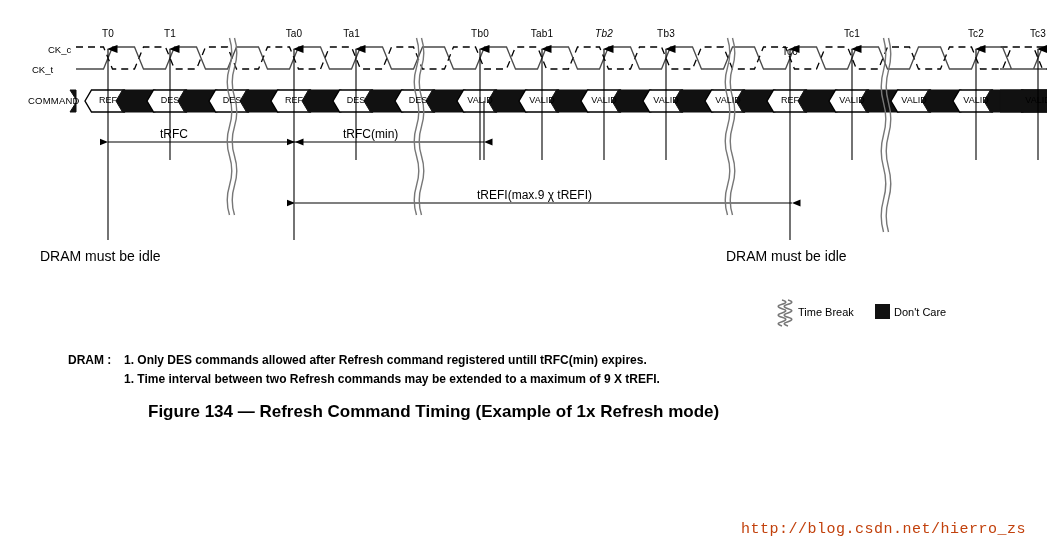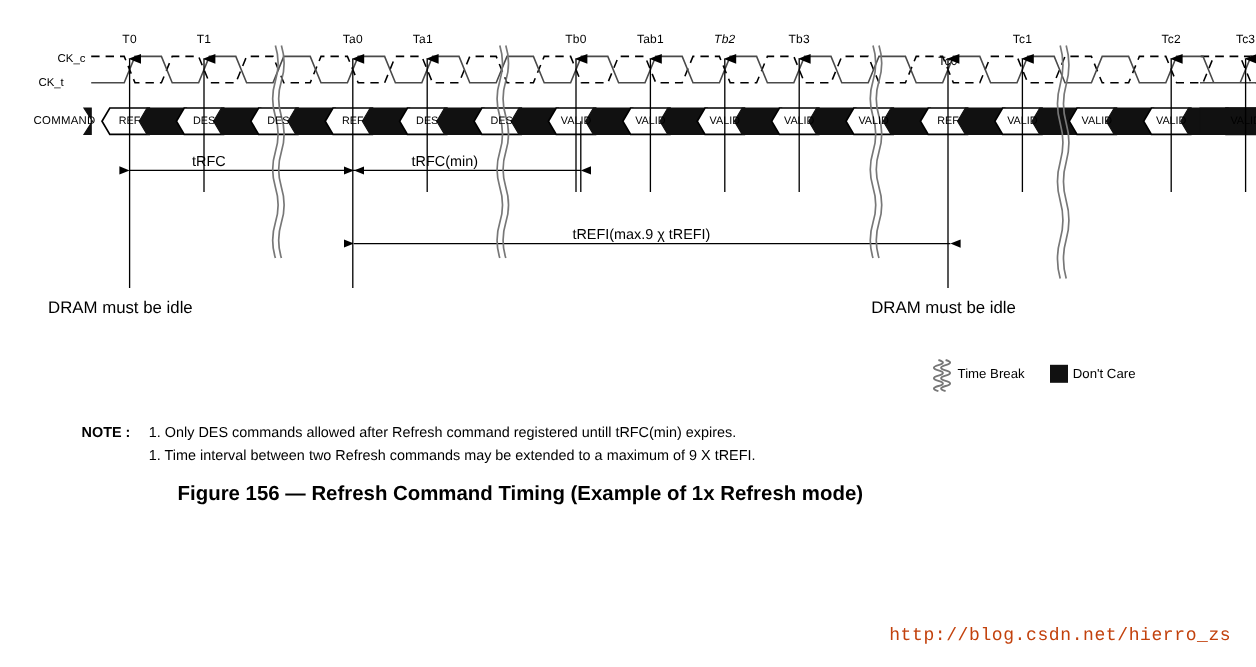--- a/index.html
+++ b/index.html
@@ -13,21 +13,21 @@
   .txt{position:absolute;white-space:nowrap;}
 
   .cyc-label{font-size:10px;letter-spacing:.2px;}
   .ck-label{font-size:9.5px;}
   .cmd-label{font-size:9.5px;letter-spacing:.2px;}
   .hex-text{font-size:9px;font-family:"Liberation Sans",sans-serif;}
   .tim-label{font-size:12px;}
   .idle-label{font-size:14px;}
   .legend-label{font-size:11px;}
   .note-bold{font-size:12px;font-weight:bold;}
-  .note-text{font-size:12px;}
+  .note-text{font-size:12px;font-weight:bold;}
   .caption{font-size:17px;font-weight:bold;}
   .watermark{
     font-family:"Liberation Mono",monospace;font-size:15px;
     color:#c2410c;letter-spacing:.5px;
   }
 </style>
 </head>
 <body>
 
 <div id="stage">
@@ -154,21 +154,21 @@
         <path d="M 782 300 C 787 301.43, 787 302.9033333333333, 782 304.3333333333333 C 777 305.7633333333333, 777 307.2366666666666, 782 308.66666666666663 C 787 310.0966666666667, 787 311.57, 782 313 C 777 314.43, 777 315.9033333333333, 782 317.3333333333333 C 787 318.7633333333333, 787 320.2366666666666, 782 321.66666666666663 C 777 323.0966666666667, 777 324.57, 782 326" fill="none" stroke="#777" stroke-width="1.6"></path>
         <path d="M 788 300 C 793 301.43, 793 302.9033333333333, 788 304.3333333333333 C 783 305.7633333333333, 783 307.2366666666666, 788 308.66666666666663 C 793 310.0966666666667, 793 311.57, 788 313 C 783 314.43, 783 315.9033333333333, 788 317.3333333333333 C 793 318.7633333333333, 793 320.2366666666666, 788 321.66666666666663 C 783 323.0966666666667, 783 324.57, 788 326" fill="none" stroke="#777" stroke-width="1.6"></path>
         <rect x="875" y="304" width="15" height="15" fill="#111"></rect>
       </g>
   </svg>
 
   <div id="txt-cycles">
       <span class="txt cyc-label" style="left: 88px; top: 28px; width: 40px; text-align: center;">T0</span>
       <span class="txt cyc-label" style="left: 150px; top: 28px; width: 40px; text-align: center;">T1</span>
       <span class="txt cyc-label" style="left: 274px; top: 28px; width: 40px; text-align: center;">Ta0</span>
-      <span class="txt cyc-label" style="left: 344px; top: 28px; width: 40px; text-align: left;">Ta1</span>
+      <span class="txt cyc-label" style="left: 320px; top: 28px; width: 40px; text-align: right;">Ta1</span>
       <span class="txt cyc-label" style="left: 460px; top: 28px; width: 40px; text-align: center;">Tb0</span>
       <span class="txt cyc-label" style="left: 522px; top: 28px; width: 40px; text-align: center;">Tab1</span>
       <span class="txt cyc-label" style="left: 584px; top: 28px; width: 40px; text-align: center; font-style: italic;">Tb2</span>
       <span class="txt cyc-label" style="left: 646px; top: 28px; width: 40px; text-align: center;">Tb3</span>
       <span class="txt cyc-label" style="left: 770px; top: 28px; width: 40px; text-align: center; margin-top: 18px;">Tc0</span>
       <span class="txt cyc-label" style="left: 832px; top: 28px; width: 40px; text-align: center;">Tc1</span>
       <span class="txt cyc-label" style="left: 956px; top: 28px; width: 40px; text-align: center;">Tc2</span>
       <span class="txt cyc-label" style="left: 1018px; top: 28px; width: 40px; text-align: center;">Tc3</span>
     </div>
   <div id="txt-hex">
@@ -198,20 +198,20 @@
   <span class="txt ck-label" style="left:48px;top:44px;">CK_c</span>
   <span class="txt ck-label" style="left:32px;top:64px;">CK_t</span>
   <span class="txt cmd-label" style="left:28px;top:95px;">COMMAND</span>
 
   <span class="txt idle-label" style="left:40px;top:248px;">DRAM must be idle</span>
   <span class="txt idle-label" style="left:726px;top:248px;">DRAM must be idle</span>
 
   <span class="txt legend-label" style="left:798px;top:306px;">Time Break</span>
   <span class="txt legend-label" style="left:894px;top:306px;">Don't Care</span>
 
-  <span class="txt note-bold" style="left:68px;top:353px;">NOTE :</span>
+  <span class="txt note-bold" style="left:68px;top:353px;">DRAM :</span>
   <span class="txt note-text" style="left:124px;top:353px;">1. Only DES commands allowed after Refresh command registered untill tRFC(min) expires.</span>
   <span class="txt note-text" style="left:124px;top:372px;">1. Time interval between two Refresh commands may be extended to a maximum of 9 X tREFI.</span>
 
-  <span class="txt caption" style="left:148px;top:402px;">Figure 156 — Refresh Command Timing (Example of 1x Refresh mode)</span>
+  <span class="txt caption" style="left:148px;top:402px;">Figure 134 — Refresh Command Timing (Example of 1x Refresh mode)</span>
 
   <span class="txt watermark" style="left:741px;top:521px;">http://blog.csdn.net/hierro_zs</span>
 </div>
 
 </body></html>

